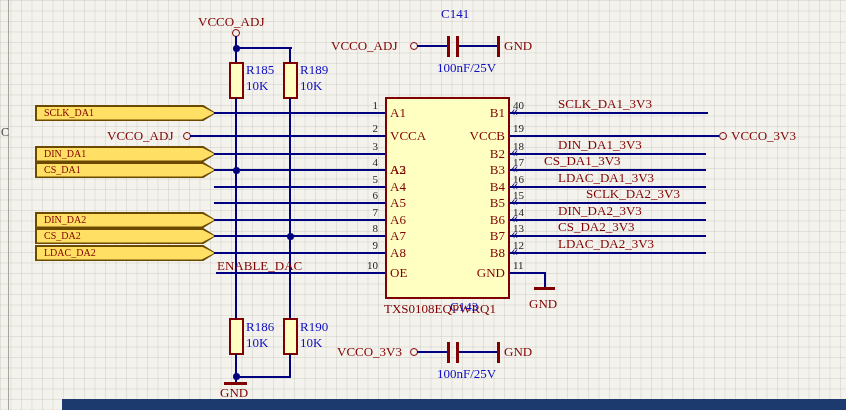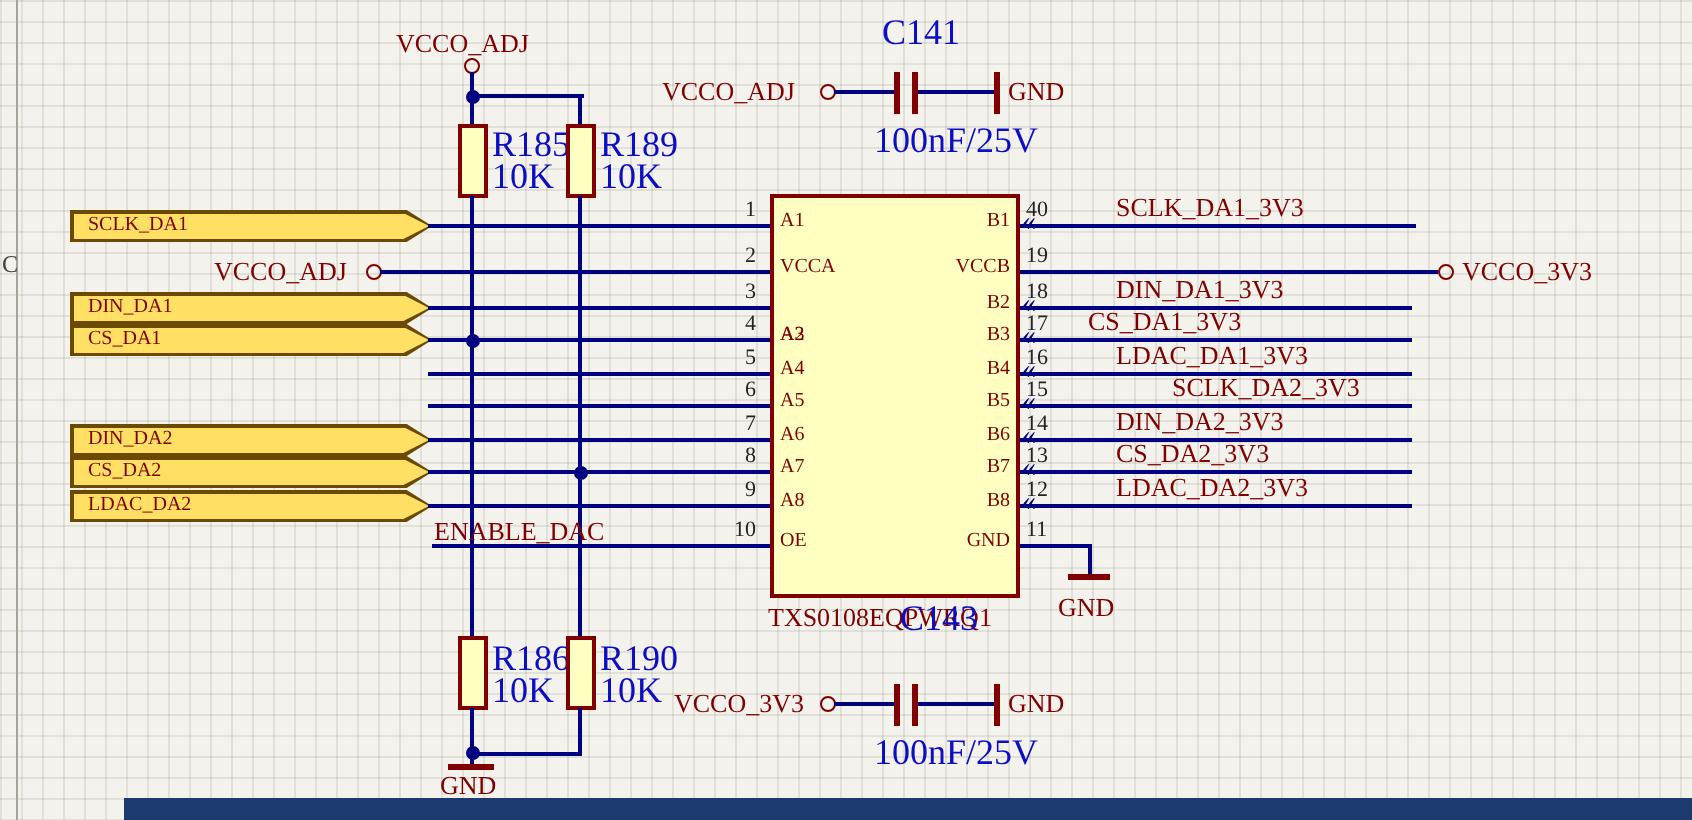--- a/index.html
+++ b/index.html
@@ -19,23 +19,23 @@
       linear-gradient(to right, rgba(130,128,118,.16) 1px, transparent 1px),
       linear-gradient(to bottom, rgba(130,128,118,.16) 1px, transparent 1px);
     background-size:10.5px 10.5px;
     font-family:"Liberation Serif",serif;
   }
   .wh{position:absolute;height:2px;background:var(--wire);}
   .wv{position:absolute;width:2px;background:var(--wire);}
   .dot{position:absolute;width:7px;height:7px;border-radius:50%;background:var(--wire);}
   .circ{position:absolute;width:8px;height:8px;box-sizing:border-box;border:1.6px solid var(--maroon);border-radius:50%;}
   .txt{position:absolute;font-size:13px;line-height:1.05;color:var(--maroon);white-space:nowrap;}
-  .des{position:absolute;font-size:18px;line-height:1.05;color:var(--blue);white-space:nowrap;}
+  .des{position:absolute;font-size:13px;line-height:1.05;color:var(--blue);white-space:nowrap;}
   .pinnum{position:absolute;font-size:11px;line-height:1;color:#232323;white-space:nowrap;}
-  .pname{position:absolute;font-size:10px;line-height:1.05;color:var(--maroon);white-space:nowrap;}
+  .pname{position:absolute;font-size:13px;line-height:1.05;color:var(--maroon);white-space:nowrap;}
   .res{position:absolute;width:15px;height:37px;box-sizing:border-box;border:2px solid var(--maroon);background:var(--partfill);}
   .plate{position:absolute;width:3px;height:21px;background:var(--maroon);}
   .gbar{position:absolute;background:var(--maroon);}
   .chip{position:absolute;left:385px;top:97px;width:125px;height:202px;box-sizing:border-box;border:2px solid var(--maroon);background:var(--partfill);}
   .flag{position:absolute;left:35px;width:181px;height:16px;}
   .flag .fo{position:absolute;inset:0;background:var(--flagborder);clip-path:polygon(0 0,93% 0,100% 50%,93% 100%,0 100%);}
   .flag .fi{position:absolute;inset:1.5px;background:var(--flagfill);clip-path:polygon(0 0,92.8% 0,100% 50%,92.8% 100%,0 100%);}
   .flag .ft{position:absolute;left:9px;top:1px;font-size:10px;line-height:14px;color:var(--maroon);white-space:nowrap;}
   .chev{position:absolute;font-size:14px;line-height:14px;color:var(--wire);letter-spacing:-2px;}
   .vline{position:absolute;left:8px;top:0;width:1px;height:410px;background:#a6a498;}

